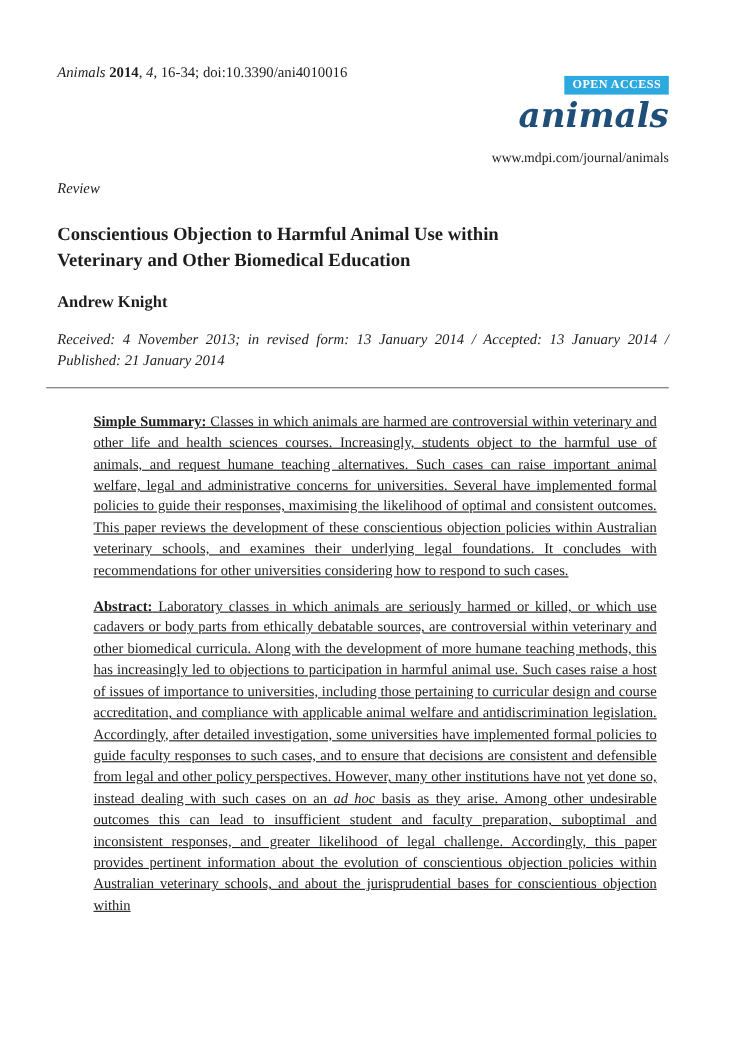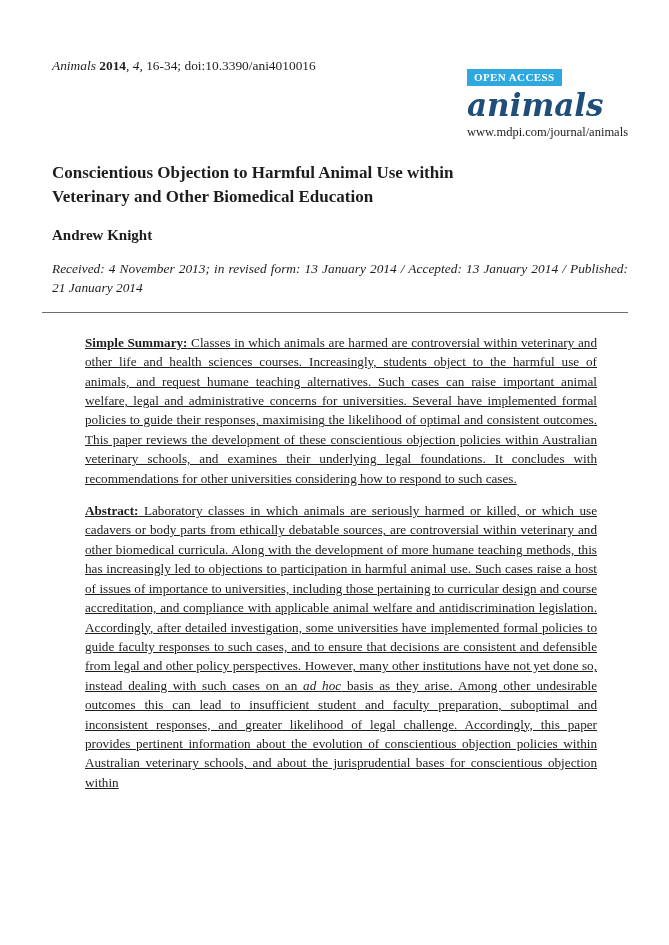--- a/index.html
+++ b/index.html
@@ -11,37 +11,37 @@
     width: 669px;
     height: 945px;
     overflow: hidden;
     font-family: "Liberation Serif", serif;
     color: #1d1d1d;
   }
   .page {
     box-sizing: border-box;
     width: 669px;
     height: 945px;
-    padding: 52px 41px 0 52px;
+    padding: 52px 61px 0 52px;
   }
   
   .masthead {
     display: flex;
     justify-content: space-between;
     align-items: flex-start;
   }
   .cite {
     margin-top: 6px;
     font-size: 13.4px;
     white-space: nowrap;
   }
   .it { font-style: italic; }
   .bd { font-weight: bold; }
   .mast-right {
-    text-align: left;
+    text-align: right;
     margin-top: 15px;
   }
   .badge {
     display: inline-block;
     color: #ffffff;
     font-weight: bold;
     font-size: 11px;
     line-height: 13px;
     padding: 2px 7px 2px 7px;
     letter-spacing: 0.4px;
@@ -56,21 +56,21 @@
   }
   .issn {
     font-weight: bold;
     font-size: 12.5px;
     line-height: 16px;
     margin-top: 2px;
   }
   .site {
     font-size: 12.5px;
     line-height: 16px;
-    margin-top: 1px;
+    margin-top: 12px;
   }
   
   .review {
     margin-top: 10px;
     font-style: italic;
     font-size: 13.4px;
     line-height: 19px;
   }
   .title {
     margin: 21px 0 0 0;
@@ -126,20 +126,21 @@
     <div class="cite"><span class="it">Animals </span><span class="bd">2014</span><span>, </span><span class="it">4</span><span>, 16-34; doi:10.3390/ani4010016</span></div>
     <div class="mast-right">
       <div>
         <span class="badge" style="background-color: rgb(46, 169, 224);">OPEN ACCESS</span>
       </div>
       <div class="logo" style="color: rgb(31, 78, 121);">animals</div>
       <div class="site">www.mdpi.com/journal/animals</div>
     </div>
   </div>
 
+  <div class="review">Review</div>
 
   <h1 class="title">
     <span class="tline">Conscientious Objection to Harmful Animal Use within</span>
     <span class="tline">Veterinary and Other Biomedical Education</span>
   </h1>
 
   <div class="author">Andrew Knight</div>
 
 
   <p class="dates">Received: 4 November 2013; in revised form: 13 January 2014 / Accepted: 13 January 2014 / Published: 21 January 2014</p>

